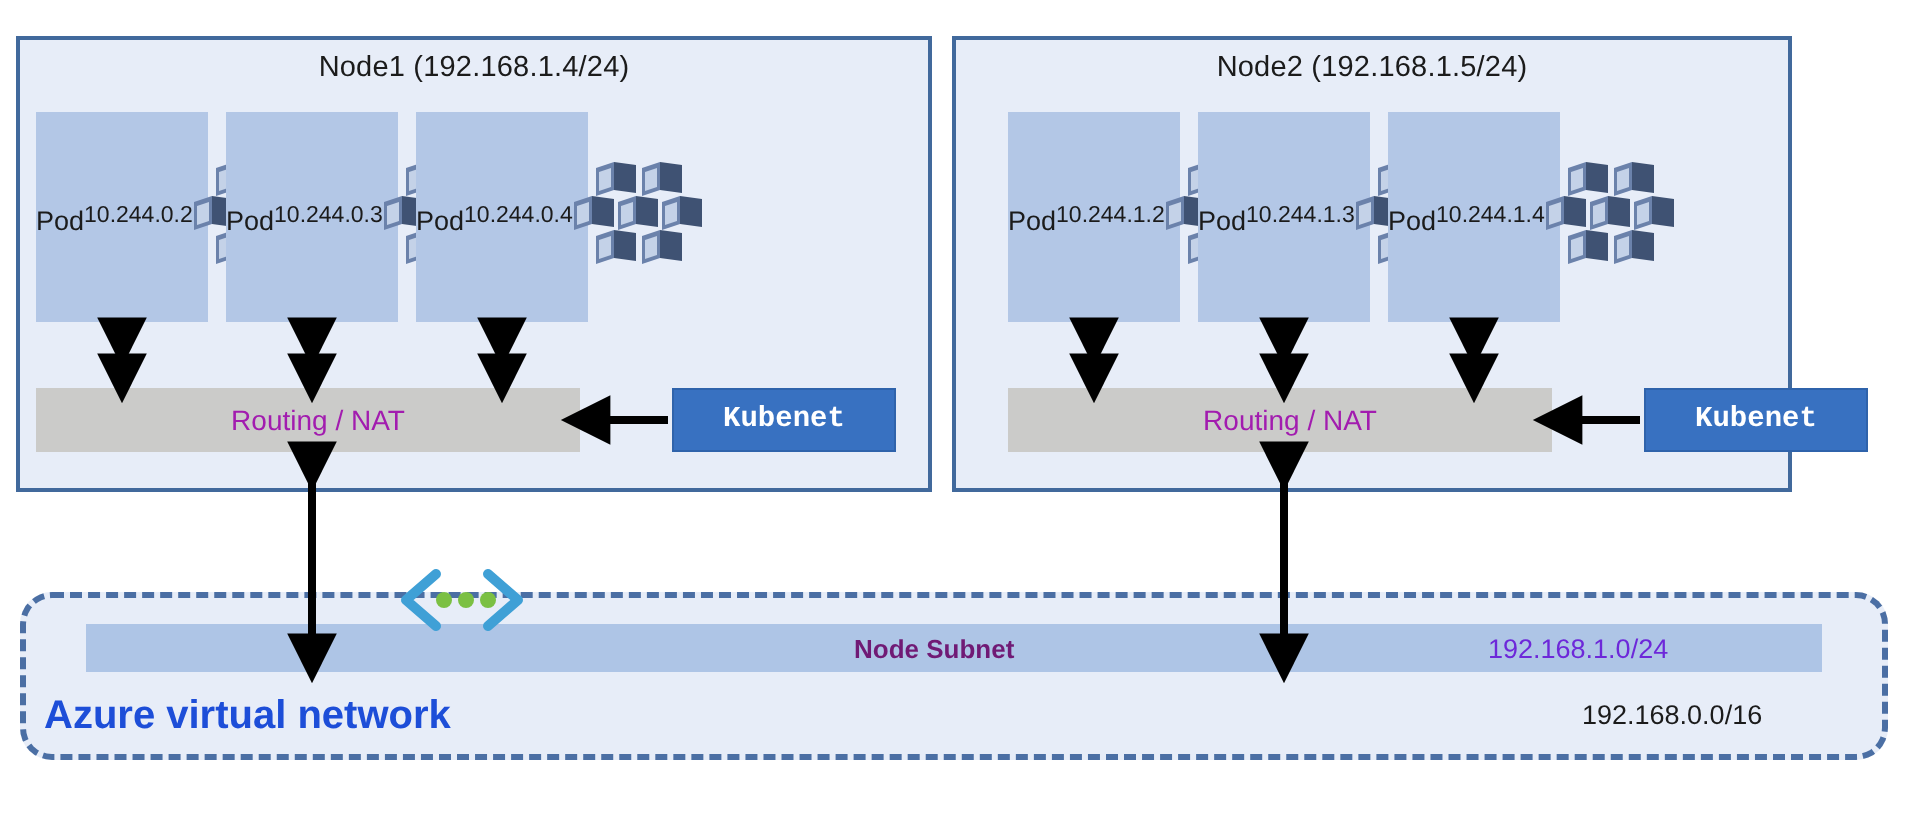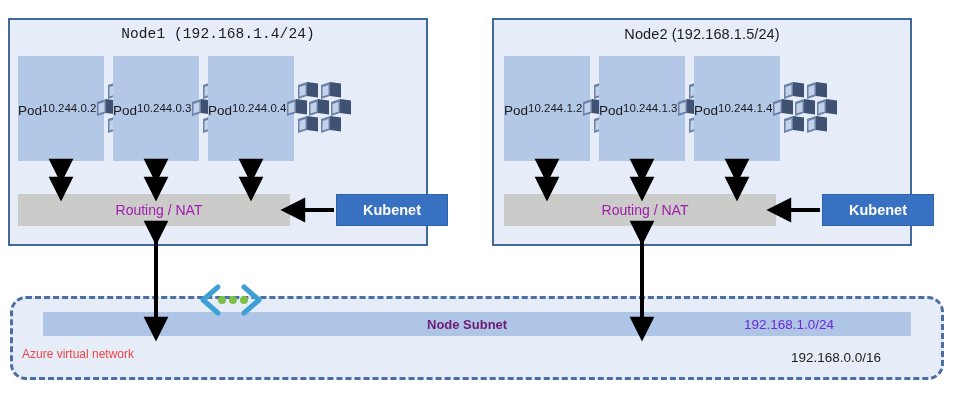--- a/index.html
+++ b/index.html
@@ -70,20 +70,21 @@
 
   
   .kubenet-box{
     position:absolute;
     background:#3871c1;
     border:1px solid #2f63ab;
     display:flex;
     align-items:center;
     justify-content:center;
     box-sizing:border-box;
+    font-family:Liberation Mono, monospace;
   }
   .kubenet-box span{
     color:#ffffff;
     font-size:14.5px;
     font-weight:bold;
   }
 
   
   .vnet-box{
     position:absolute;
@@ -104,23 +105,23 @@
     white-space:nowrap;
   }
   .subnet-cidr{
     position:absolute;
     font-size:13.5px;
     color:#6d28d9;
     white-space:nowrap;
   }
   .vnet-label{
     position:absolute;
-    font-size:12px;
-    font-weight:normal;
-    color:#ef4444;
+    font-size:20px;
+    font-weight:bold;
+    color:#1d4ed8;
     white-space:nowrap;
   }
   .vnet-cidr{
     position:absolute;
     font-size:13.5px;
     color:#1b1b1b;
     white-space:nowrap;
   }
 
   
@@ -128,21 +129,21 @@
   .node-box,.pod-box,.nat-bar,.kubenet-box,.vnet-box,.subnet-bar{z-index:2;}
   .node-title,.subnet-label,.subnet-cidr,.vnet-label,.vnet-cidr{z-index:3;}
   .arrows{z-index:6;}
   .chev{z-index:7;}
 </style>
 </head>
 <body>
 
 <div id="stage">
 
-  <div class="node-box" style="left:8px;top:18px;width:420px;height:228px;font-family:Liberation Mono, monospace;">
+  <div class="node-box" style="left:8px;top:18px;width:458px;height:228px;">
     <div class="node-title">Node1 (192.168.1.4/24)</div>
   </div>
 
   <div class="pod-box" style="left:18px;top:56px;width:86px;height:105px;">
     <div class="pod-label">Pod</div>
     <div class="pod-ip">10.244.0.2</div>
     <div class="pod-icon">
       <svg width="66" height="52" viewBox="0 0 66 52" xmlns="http://www.w3.org/2000/svg">
         <defs>
           <g id="ctr">
@@ -195,21 +196,21 @@
   </div>
 
   <div class="nat-bar" style="left:18px;top:194px;width:272px;height:32px;">
     <span>Routing / NAT</span>
   </div>
 
   <div class="kubenet-box" style="left:336px;top:194px;width:112px;height:32px;">
     <span>Kubenet</span>
   </div>
 
-  <div class="node-box" style="left:492px;top:18px;width:420px;height:228px;">
+  <div class="node-box" style="left:476px;top:18px;width:420px;height:228px;">
     <div class="node-title">Node2 (192.168.1.5/24)</div>
   </div>
 
   <div class="pod-box" style="left:504px;top:56px;width:86px;height:105px;">
     <div class="pod-label">Pod</div>
     <div class="pod-ip">10.244.1.2</div>
     <div class="pod-icon">
       <svg width="66" height="52" viewBox="0 0 66 52" xmlns="http://www.w3.org/2000/svg">
         <use href="#ctr" x="12" y="0"></use>
           <use href="#ctr" x="35" y="0"></use>

